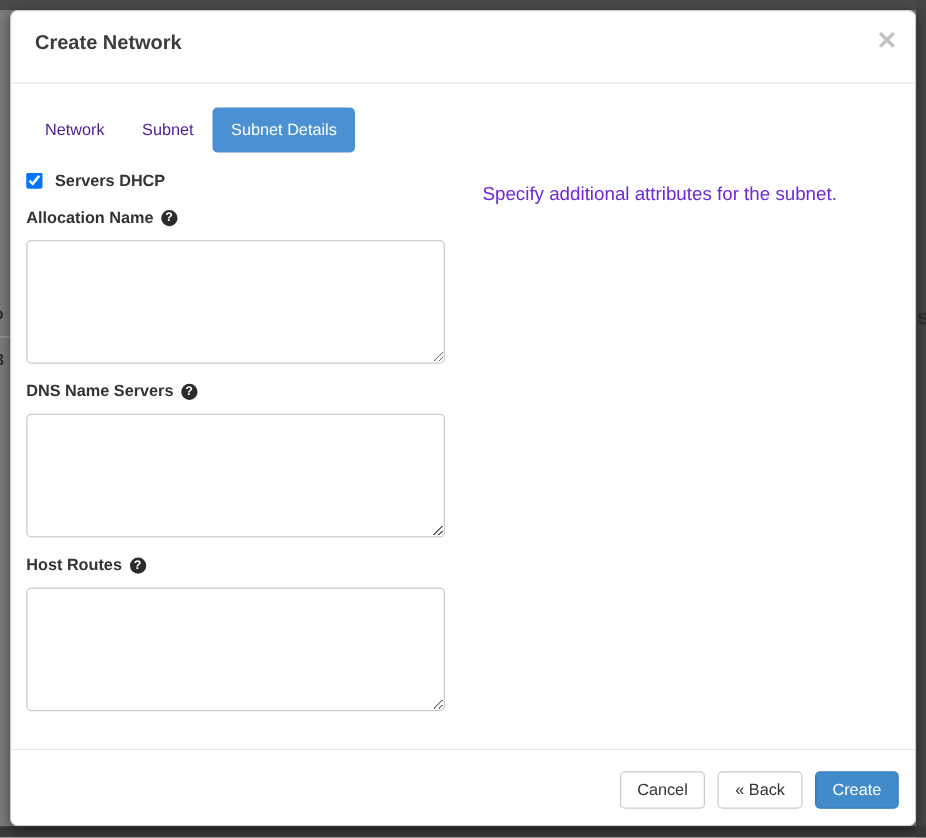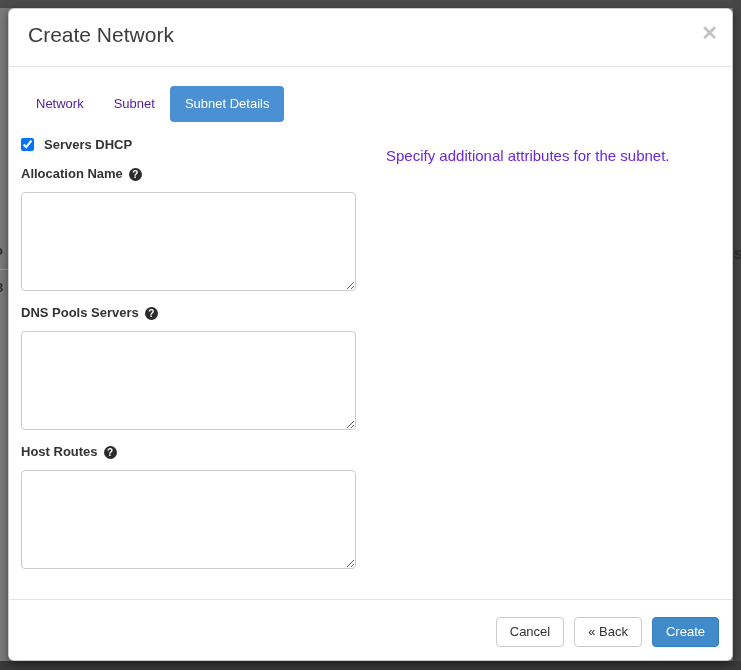--- a/index.html
+++ b/index.html
@@ -26,22 +26,22 @@
     border-radius: 6px;
     border: 1px solid rgba(0,0,0,.2);
     box-shadow: 0 3px 9px rgba(0,0,0,.5);
   }
   .modal-header {
     position: relative;
     padding: 13px 15px 19px 19px;
     border-bottom: 1px solid #e5e5e5;
   }
   .modal-title {
-    font-size: 21px;
-    font-weight: normal;
+    font-size: 16px;
+    font-weight: bold;
     line-height: 25px;
     color: #3c3c3c;
   }
   .close-btn {
     position: absolute;
     top: 14px; right: 14px;
     background: none; border: none;
     font-size: 20px; font-weight: bold;
     color: #c3c3c3;
     line-height: 20px;
@@ -180,21 +180,21 @@
           <span>Servers DHCP</span>
         </label>
 
         <div class="field-label">
           <span>Allocation Name</span>
           <span class="help-icon">?</span>
         </div>
         <textarea class="field-input" style=""></textarea>
 
         <div class="field-label">
-          <span>DNS Pools Servers</span>
+          <span>DNS Name Servers</span>
           <span class="help-icon">?</span>
         </div>
         <textarea class="field-input" style=""></textarea>
 
         <div class="field-label">
           <span>Host Routes</span>
           <span class="help-icon">?</span>
         </div>
         <textarea class="field-input" style=""></textarea>
 

